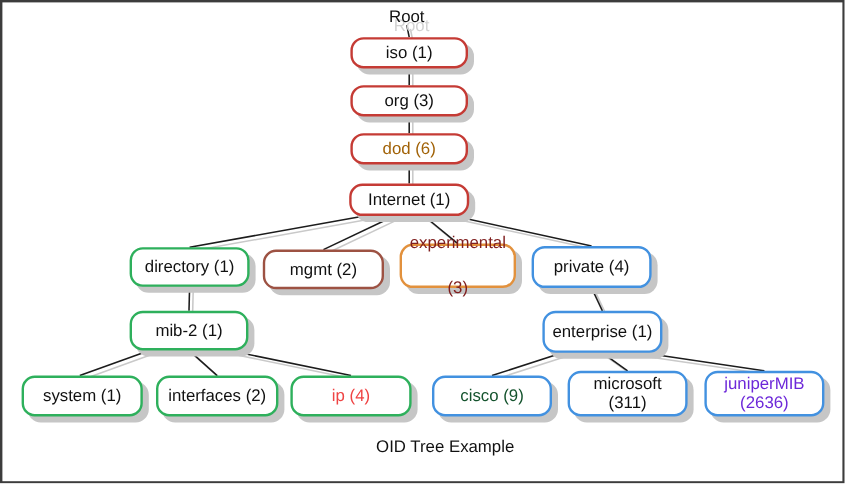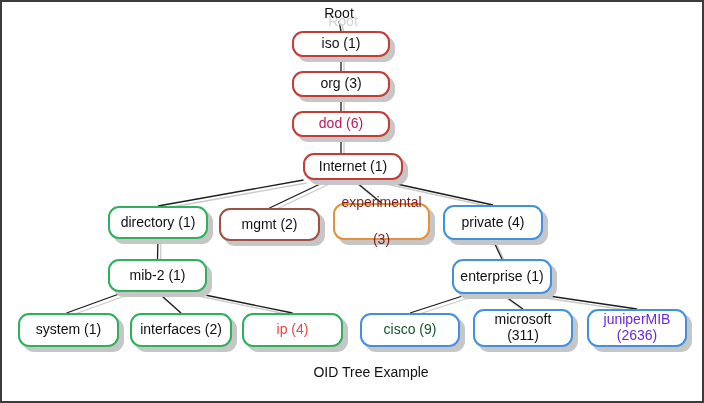--- a/index.html
+++ b/index.html
@@ -106,24 +106,24 @@
   <div id="caption">OID Tree Example</div>
   <div id="frame"></div>
 <div class="plain-text ghost" style="left: 318px; top: 12px; width: 50px; height: 17px; color: rgb(210, 210, 210);">Root</div>
     <div class="plain-text" style="left: 314px; top: 4px; width: 50px; height: 17px; color: rgb(17, 17, 17);">Root</div>
     <div class="node" style="left: 292px; top: 31px; width: 98px; height: 26px; border-color: rgb(197, 59, 53); color: rgb(17, 17, 17); box-shadow: rgb(198, 198, 198) 5px 5px 0px;">
       <span>iso (1)</span>
     </div>
     <div class="node" style="left: 292px; top: 71px; width: 98px; height: 26px; border-color: rgb(197, 59, 53); color: rgb(17, 17, 17); box-shadow: rgb(198, 198, 198) 5px 5px 0px;">
       <span>org (3)</span>
     </div>
-    <div class="node" style="left: 292px; top: 111px; width: 98px; height: 26px; border-color: rgb(197, 59, 53); color: #be185d; box-shadow: rgb(198, 198, 198) 5px 5px 0px;">
+    <div class="node" style="left: 292px; top: 111px; width: 98px; height: 26px; border-color: rgb(197, 59, 53); color: #a16207; box-shadow: rgb(198, 198, 198) 5px 5px 0px;">
       <span>dod (6)</span>
     </div>
-    <div class="node" style="left: 291px; top: 153px; width: 100px; height: 27px; border-color: rgb(197, 59, 53); color: rgb(17, 17, 17); box-shadow: rgb(198, 198, 198) 5px 5px 0px; margin-left: 12px;">
+    <div class="node" style="left: 291px; top: 153px; width: 100px; height: 27px; border-color: rgb(197, 59, 53); color: rgb(17, 17, 17); box-shadow: rgb(198, 198, 198) 5px 5px 0px;">
       <span>Internet (1)</span>
     </div>
     <div class="node" style="left: 108px; top: 206px; width: 100px; height: 33px; border-color: rgb(46, 176, 92); color: rgb(17, 17, 17); box-shadow: rgb(198, 198, 198) 5px 5px 0px;">
       <span>directory (1)</span>
     </div>
     <div class="node" style="left: 219px; top: 208px; width: 101px; height: 33px; border-color: rgb(157, 82, 67); color: rgb(17, 17, 17); box-shadow: rgb(198, 198, 198) 5px 5px 0px;">
       <span>mgmt (2)</span>
     </div>
     <div class="node" style="left: 333px; top: 203px; width: 97px; height: 37px; border-color: rgb(226, 145, 61); color: #7f1d1d; box-shadow: rgb(198, 198, 198) 5px 5px 0px; gap: 21px;">
       <span>experimental</span>

